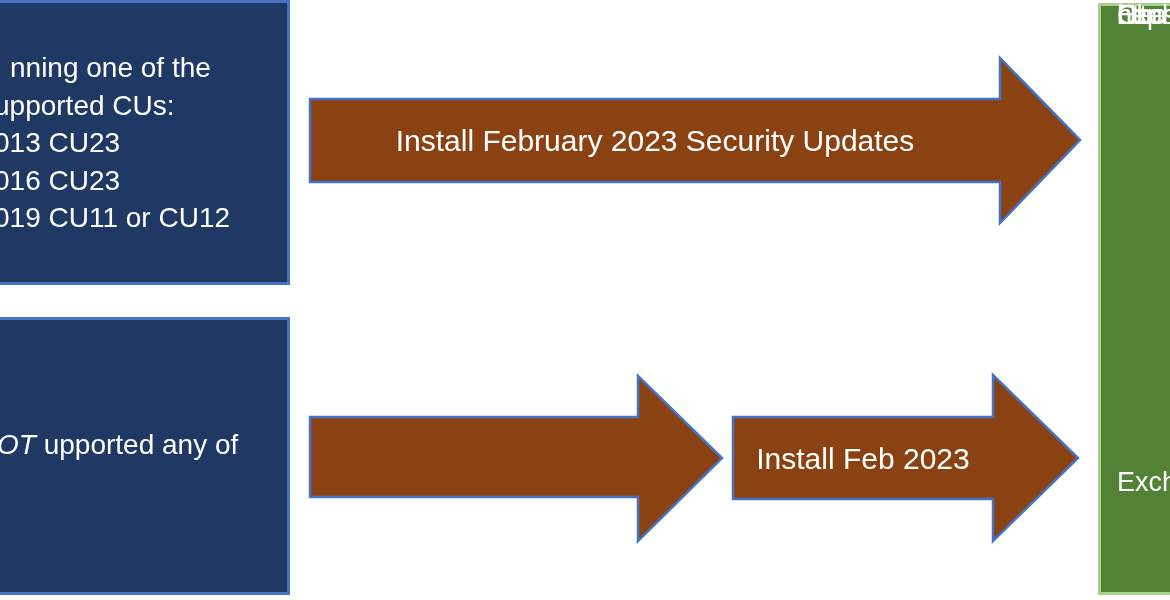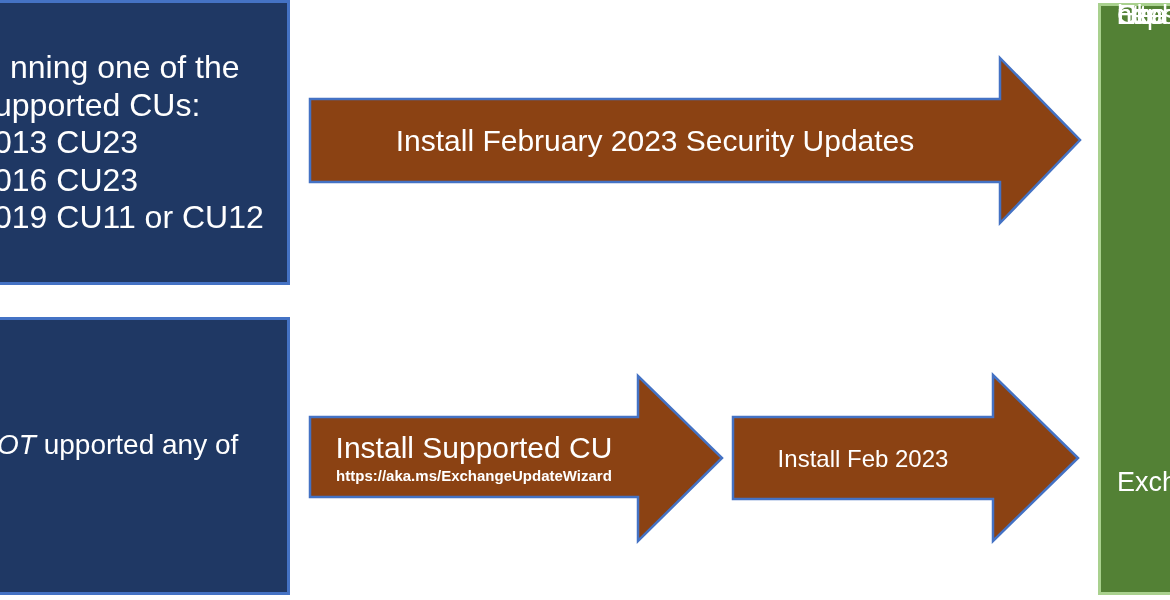--- a/index.html
+++ b/index.html
@@ -30,21 +30,21 @@
   
   svg.arrow-layer{position:absolute;left:0;top:0;width:1170px;height:600px;}
   svg.arrow-layer polygon{
     fill:var(--arrow_fill,#8B4213);
     stroke:var(--arrow_border,#4472C4);
     stroke-width:2.5;
     stroke-linejoin:miter;
   }
   
   .txt{position:absolute;color:var(--text,#fff);}
-  .box1-text{left:0;top:49px;font-size:32px;line-height:37.5px;white-space:nowrap;}
+  .box1-text{left:0;top:49px;font-size:28px;line-height:37.5px;white-space:nowrap;}
   .box1-text div:nth-child(1){margin-left:10px;}
   .box1-text div:nth-child(n+2){margin-left:-6px;}
   .box2-text{left:-3px;top:429px;font-size:28px;white-space:nowrap;}
   .box2-text .it{font-style:italic;}
   .gline{position:absolute;left:1117px;font-size:27px;white-space:nowrap;}
   .gline:nth-of-type(1){top:83px;}
   .gline:nth-of-type(2){top:292px;}
   .gline:nth-of-type(3){top:327px;}
   .gline:nth-of-type(4){top:362px;}
   .gline:nth-of-type(5){top:432px;}
@@ -52,21 +52,21 @@
   .arrow-label{
     position:absolute;
     display:flex;flex-direction:column;
     align-items:center;justify-content:center;
     text-align:center;color:var(--text,#fff);
   }
   .lbl-top{left:310px;top:99px;width:690px;height:83px;font-size:30px;}
   .lbl-a1{left:310px;top:415px;width:328px;height:84px;}
   .lbl-a1 .main{font-size:30px;line-height:34px;}
   .lbl-a1 .url{font-size:15px;font-weight:700;margin-top:2px;}
-  .lbl-a2{left:733px;top:416px;width:260px;height:86px;font-size:24px;line-height:42px;}
+  .lbl-a2{left:733px;top:416px;width:260px;height:86px;font-size:30px;line-height:42px;}
 </style>
 </head>
 <body>
 
 <div class="canvas">
 
   <div class="navy-box box-top-left"></div>
   <div class="navy-box box-bottom-left"></div>
   <div class="green-box"></div>
 
@@ -92,22 +92,18 @@
   <div class="gline">Che</div>
   <div class="gline">nee</div>
   <div class="gline">Hea</div>
   <div class="gline">https</div>
   <div class="gline">Exch</div>
 
   <div class="arrow-label lbl-top">
     <div>Install February 2023 Security Updates</div>
   </div>
 
-  <div class="arrow-label lbl-a1">
-    <div class="main">Install Supported CU</div>
-    <div class="url">https://aka.ms/ExchangeUpdateWizard</div>
-  </div>
 
   <div class="arrow-label lbl-a2">
     <div>Install Feb 2023</div>
   </div>
 
 </div>
 
 </body></html>

